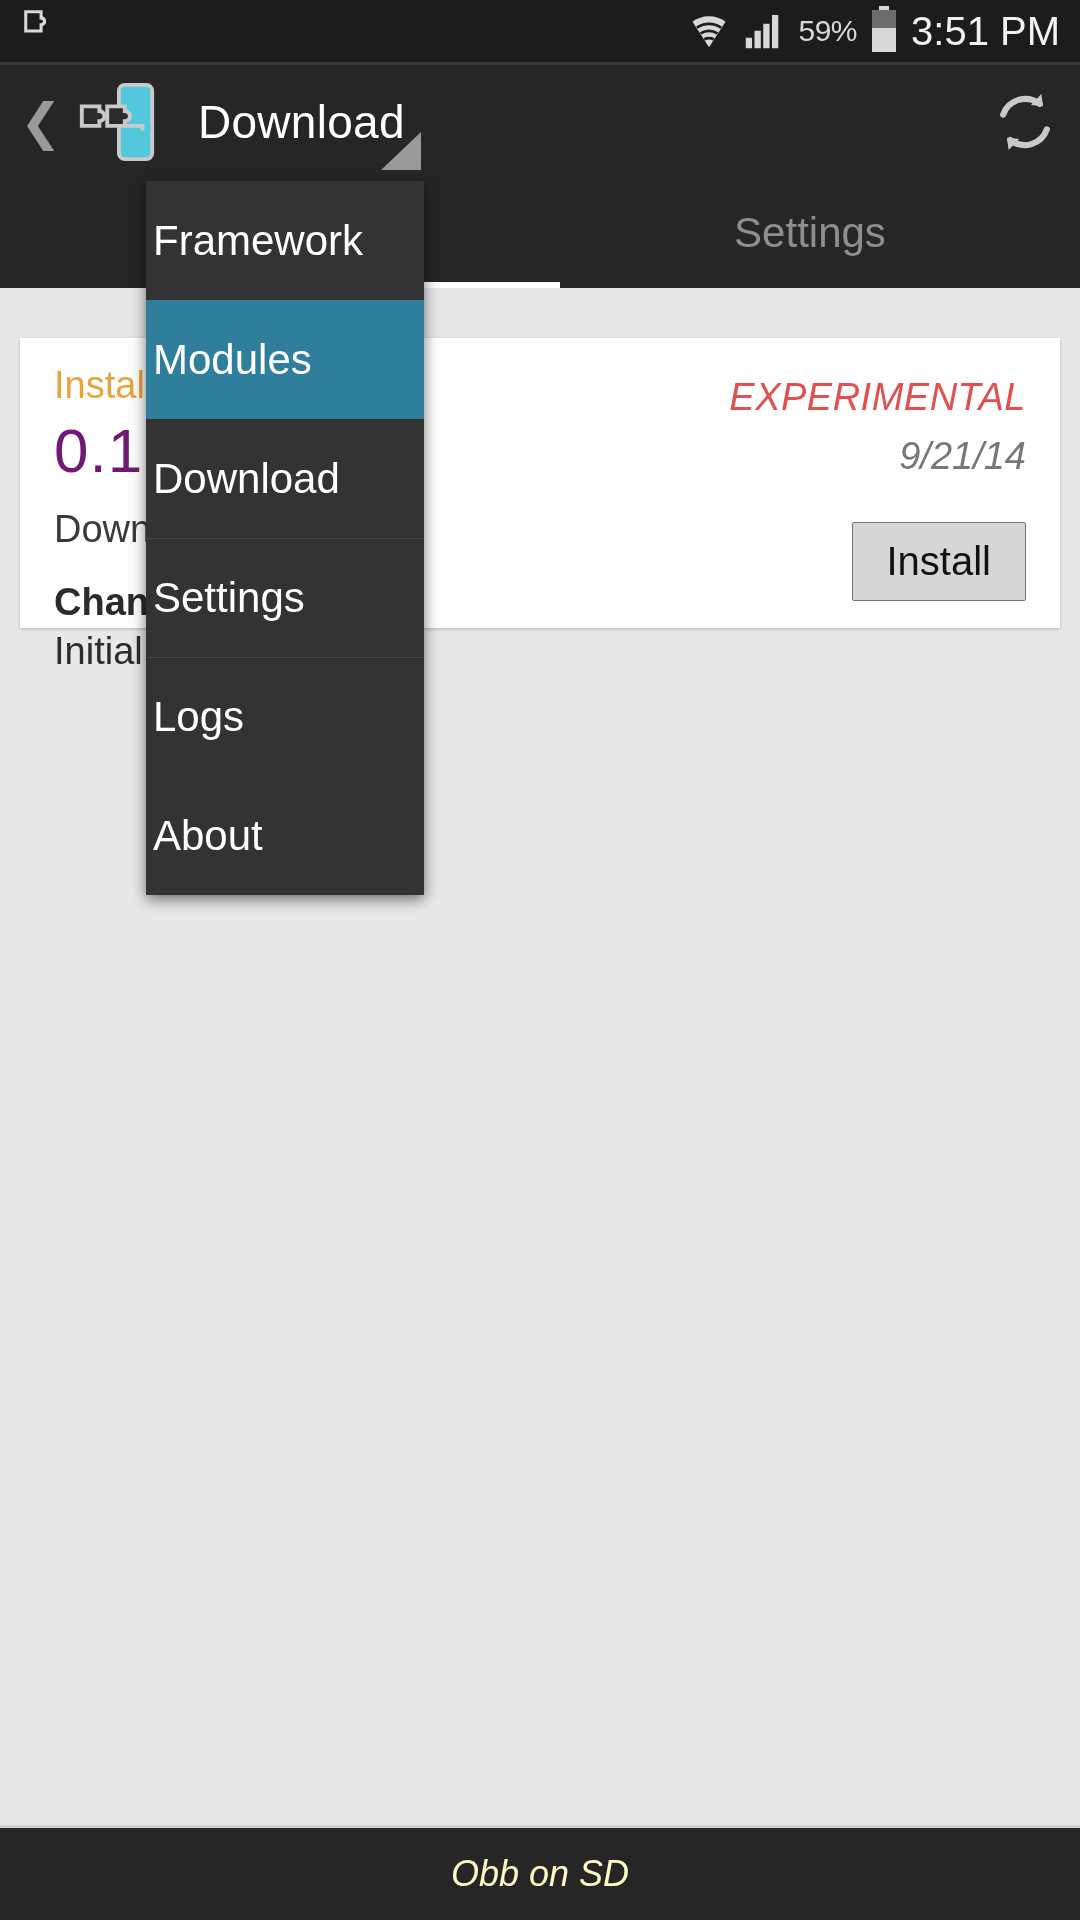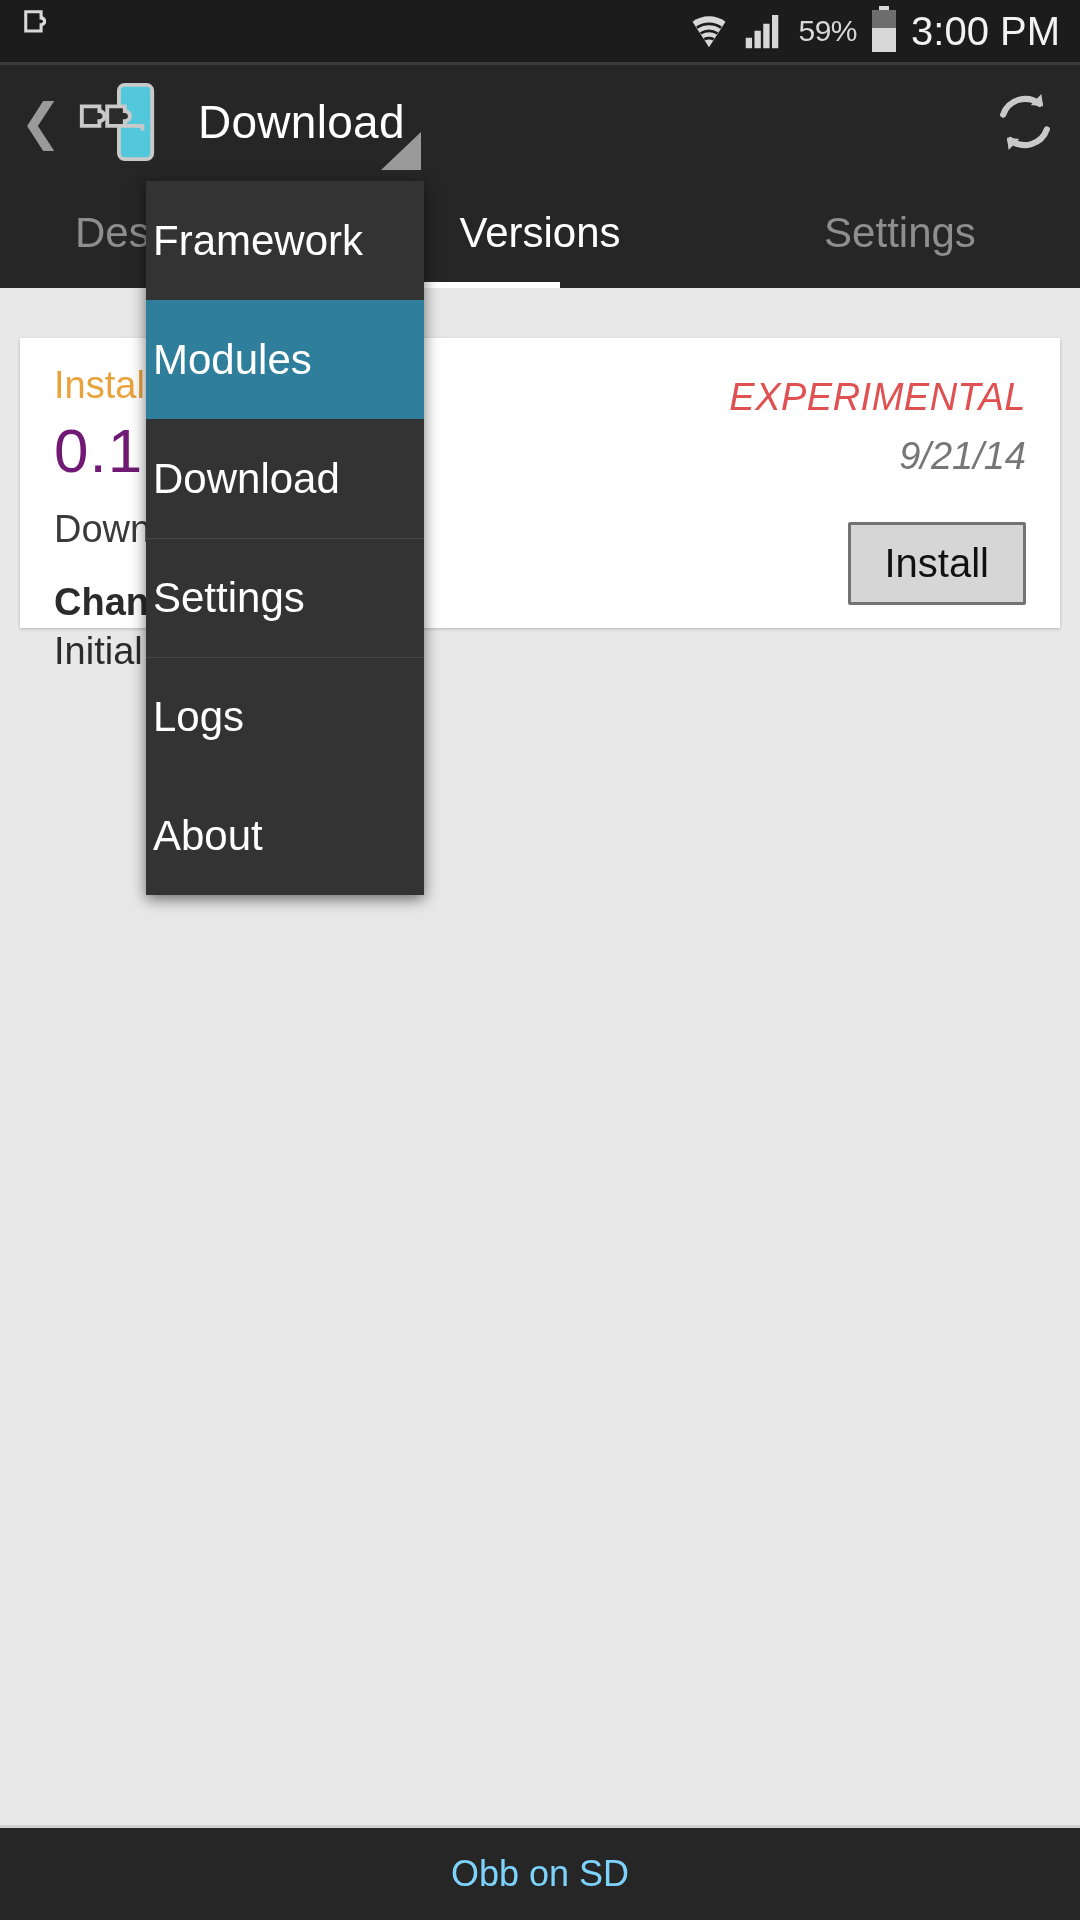--- a/index.html
+++ b/index.html
@@ -66,21 +66,21 @@
   .ver-number { color:#701a75; font-size:62px; margin-top:8px; letter-spacing:1px; }
   .ver-sub { color:#3a3a3a; font-size:38px; margin-top:22px; }
   .chg-title { color:#2b2b2b; font-size:38px; font-weight:bold; margin-top:30px; }
   .chg-text { color:#2b2b2b; font-size:38px; margin-top:6px; }
 
   .card-right { position:absolute; top:38px; right:34px; text-align:right; }
   .badge-exp { color:#e05151; font-size:38px; font-style:italic; font-weight:500; letter-spacing:0.5px; }
   .badge-date { color:#777777; font-size:38px; font-style:italic; margin-top:16px; }
   .install-btn {
     margin-top:44px; display:inline-block;
-    background:#d6d6d6; border:3px solid #737373;
+    background:#d6d6d6; border:1px solid #737373;
     color:#111111; font-size:40px;
     padding:16px 34px; border-radius:2px;
   }
 
   
   .menu {
     position:absolute; left:146px; top:181px; width:278px;
     background:#333333;
     box-shadow:0 4px 14px rgba(0,0,0,0.55);
     z-index:30;
@@ -93,21 +93,21 @@
   .menu-item.selected { background:#2f7e9b; }
   .menu-item.divided::before {
     content:""; position:absolute; top:0; left:0; right:0; height:1px; background:#474747;
   }
 
   
   .bottombar {
     position:absolute; bottom:0; left:0; width:1080px; height:92px;
     background:#262626; display:flex; align-items:center; justify-content:center;
   }
-  .bottombar-text { color:#7dd3fc; font-size:36px; }
+  .bottombar-text { color:#fef9c3; font-size:36px; font-style:italic; }
   .bottombar-sep { position:absolute; bottom:92px; left:0; width:1080px; height:3px; background:#d0d0d0; }
 </style>
 </head>
 <body>
 
 <div id="screen">
 
   <div class="statusbar">
     <div class="sb-left">
       <span>
@@ -136,21 +136,21 @@
         </svg>
       </span>
       <span class="sb-pct">59%</span>
       <span>
         <svg width="30" height="48" viewBox="0 0 14 24">
           <rect x="4.5" y="0.5" width="5" height="2.2" fill="#d8d8d8"></rect>
           <rect x="1" y="2.5" width="12" height="21" fill="#d8d8d8"></rect>
           <rect x="1" y="2.5" width="12" height="9" fill="#6d6d6d"></rect>
         </svg>
       </span>
-      <span class="sb-clock">3:00 PM</span>
+      <span class="sb-clock">3:51 PM</span>
     </div>
   </div>
   <div class="statusbar-sep"></div>
 
   <div class="actionbar">
     <span class="back-chevron">❮</span>
     <span class="app-logo">
       <svg width="86" height="88" viewBox="0 0 44 44">
         <rect x="23" y="3" width="17" height="38" rx="3" fill="#53c8dd" stroke="#c9c9c9" stroke-width="2"></rect>
         <path d="M4 14 h9 v2.4 a2.6 2.6 0 1 1 0 5.2 V24 H4 V14z" fill="#2b2b2b" stroke="#c9c9c9" stroke-width="2"></path>
@@ -166,21 +166,20 @@
         <path d="M17.6 2.4 L18.2 6.6 L14 6.2 Z" fill="#c9c9c9"></path>
         <path d="M6.4 21.6 L5.8 17.4 L10 17.8 Z" fill="#c9c9c9"></path>
       </svg>
     </span>
   </div>
   <div class="ab-spinner-tri"></div>
 
   <div class="tabbar">
     <div class="tabs">
       <div class="tab">Description</div>
-      <div class="tab active">Versions</div>
       <div class="tab">Settings</div>
     </div>
     <div class="tab-indicator"></div>
   </div>
 
   <div class="content">
     <div class="card">
       <div class="card-row">
         <div class="ver-status">Installed</div>
         <div class="ver-number">0.1</div>

